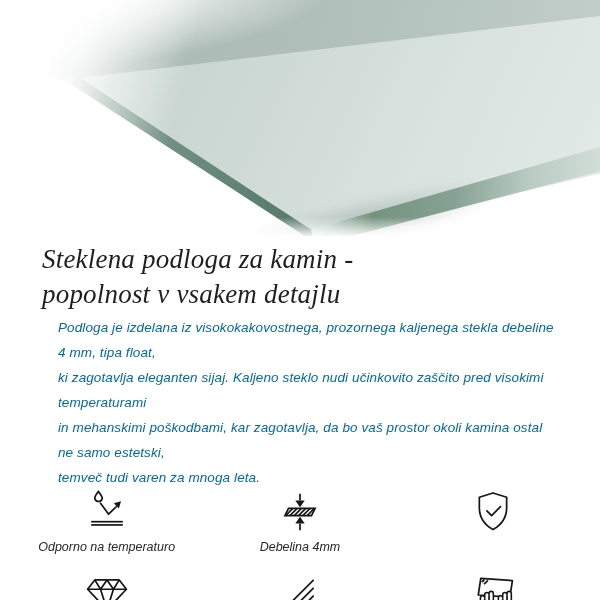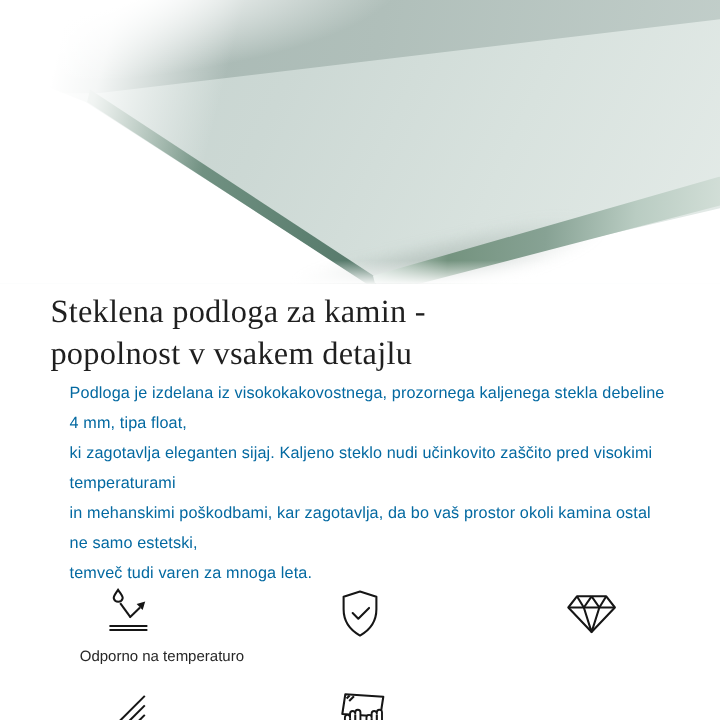--- a/index.html
+++ b/index.html
@@ -2,21 +2,21 @@
 <html><head>
 <meta charset="utf-8">
 <style>
   html, body { margin: 0; padding: 0; }
   body {
     width: 600px; height: 600px;
     background: #ffffff;
     font-family: "Liberation Sans", sans-serif;
     overflow: hidden;
   }
-  .page { width: 600px; height: 598px; position: relative; background: #fff; }
+  .page { width: 600px; height: 598px; position: relative; background: #fff; font-style: italic; }
 
   
   .hero { position: relative; width: 600px; height: 236px; overflow: hidden; background: #fff; }
   .hero .layer { position: absolute; inset: 0; }
   .glass-surface {
     background: linear-gradient(115deg, #c3d1cd 0%, #ccd8d4 38%, #d8e2de 68%, #e4ebe8 100%);
   }
   .glass-reflection {
     clip-path: polygon(0 0, 100% 0, 100% 6.8%, 13.3% 33%, 0 33%);
     background: linear-gradient(100deg, #a6b7b2 8%, #b0bfba 50%, #c3cfcb 100%);
@@ -67,21 +67,21 @@
     white-space: pre-line;
   }
 
   
   .features {
     margin: 1px 10px 0 10px;
     display: grid;
     grid-template-columns: repeat(3, 1fr);
     row-gap: 20px;
   }
-  .feature { text-align: right; }
+  .feature { text-align: center; }
   .feature-icon { height: 42px; display: flex; align-items: center; justify-content: center; }
   .feature-icon svg { width: 46px; height: 46px; }
   .feature-label { margin-top: 7px; font-size: 12.5px; color: #262626; }
   .ico { stroke: #161616; fill: none; stroke-width: 2.4; }
   .ico-fill { fill: #161616; stroke: none; }
 </style>
 </head>
 <body>
 
 <div class="page">
@@ -114,20 +114,38 @@
           <path class="ico" stroke-width="2" d="M10 50 H54"></path>
           <path class="ico" stroke-width="4.4" d="M22.5 19 L34.5 35.5"></path>
           <path class="ico" stroke-width="4.4" d="M33.5 35.5 L45.5 24"></path>
           <polygon class="ico-fill" points="51.5,17 48.5,27 41.5,19.8"></polygon>
           <path class="ico" stroke-width="2" d="M20 3.5 C17 8 14.3 10.8 15.1 13.6 C15.8 16 17.8 17.4 20.2 17.4 C22.6 17.4 24.6 16 25.3 13.6 C26.1 10.8 23 8 20 3.5 Z"></path>
         </svg>
       </div>
       <div class="feature-label">Odporno na temperaturo</div>
     </div>
 
+    <div class="feature">
+      <div class="feature-icon">
+        <svg viewBox="0 0 64 64">
+          <path class="ico" stroke-width="2.5" d="M32 6.5 V16"></path>
+          <polygon class="ico-fill" points="32,25.5 25.5,16 38.5,16"></polygon>
+          <path class="ico" stroke-width="2.5" d="M32 57.5 V48"></path>
+          <polygon class="ico-fill" points="32,38.5 25.5,48 38.5,48"></polygon>
+          <path class="ico" stroke-width="1.6" d="M11 37 L16 27 H53 L48 37 Z"></path>
+          <path class="ico" stroke-width="3.3" d="M12 37 L22 27"></path>
+          <path class="ico" stroke-width="3.3" d="M18 37 L28 27"></path>
+          <path class="ico" stroke-width="3.3" d="M24 37 L34 27"></path>
+          <path class="ico" stroke-width="3.3" d="M30 37 L40 27"></path>
+          <path class="ico" stroke-width="3.3" d="M36 37 L46 27"></path>
+          <path class="ico" stroke-width="3.3" d="M42 37 L52 27"></path>
+        </svg>
+      </div>
+      <div class="feature-label">Debelina 4mm</div>
+    </div>
 
     <div class="feature">
       <div class="feature-icon">
         <svg viewBox="0 0 64 64">
           <path class="ico" stroke-width="2.8" stroke-linejoin="round" d="M32 5.5 L51 11.5 V26 C51 40 43.5 50 32 56.5 C20.5 50 13 40 13 26 V11.5 Z"></path>
           <path class="ico" stroke-width="3.4" stroke-linecap="round" stroke-linejoin="round" d="M23.5 30.5 L30 37 L42.5 24.5"></path>
         </svg>
       </div>
     </div>
 

